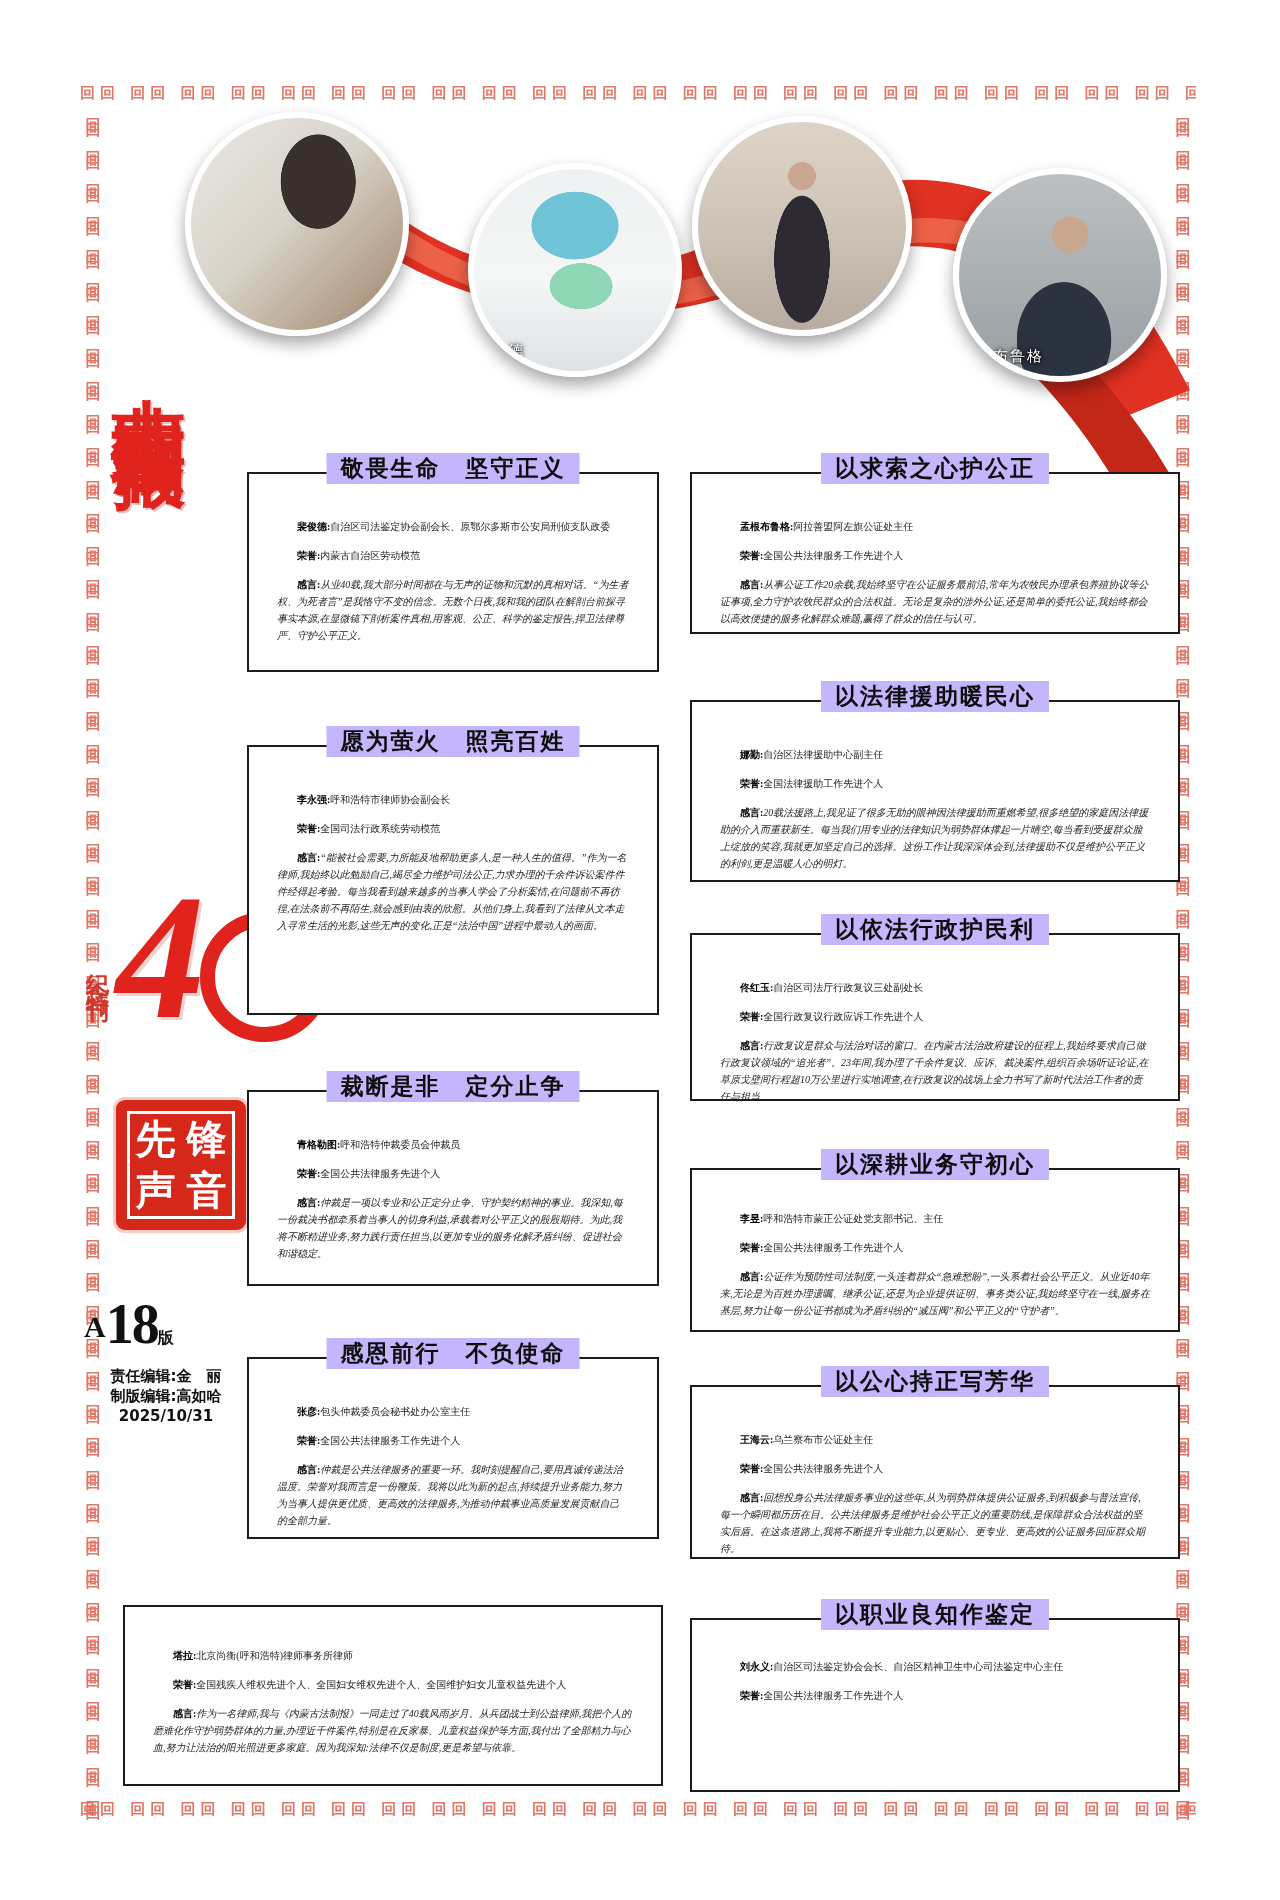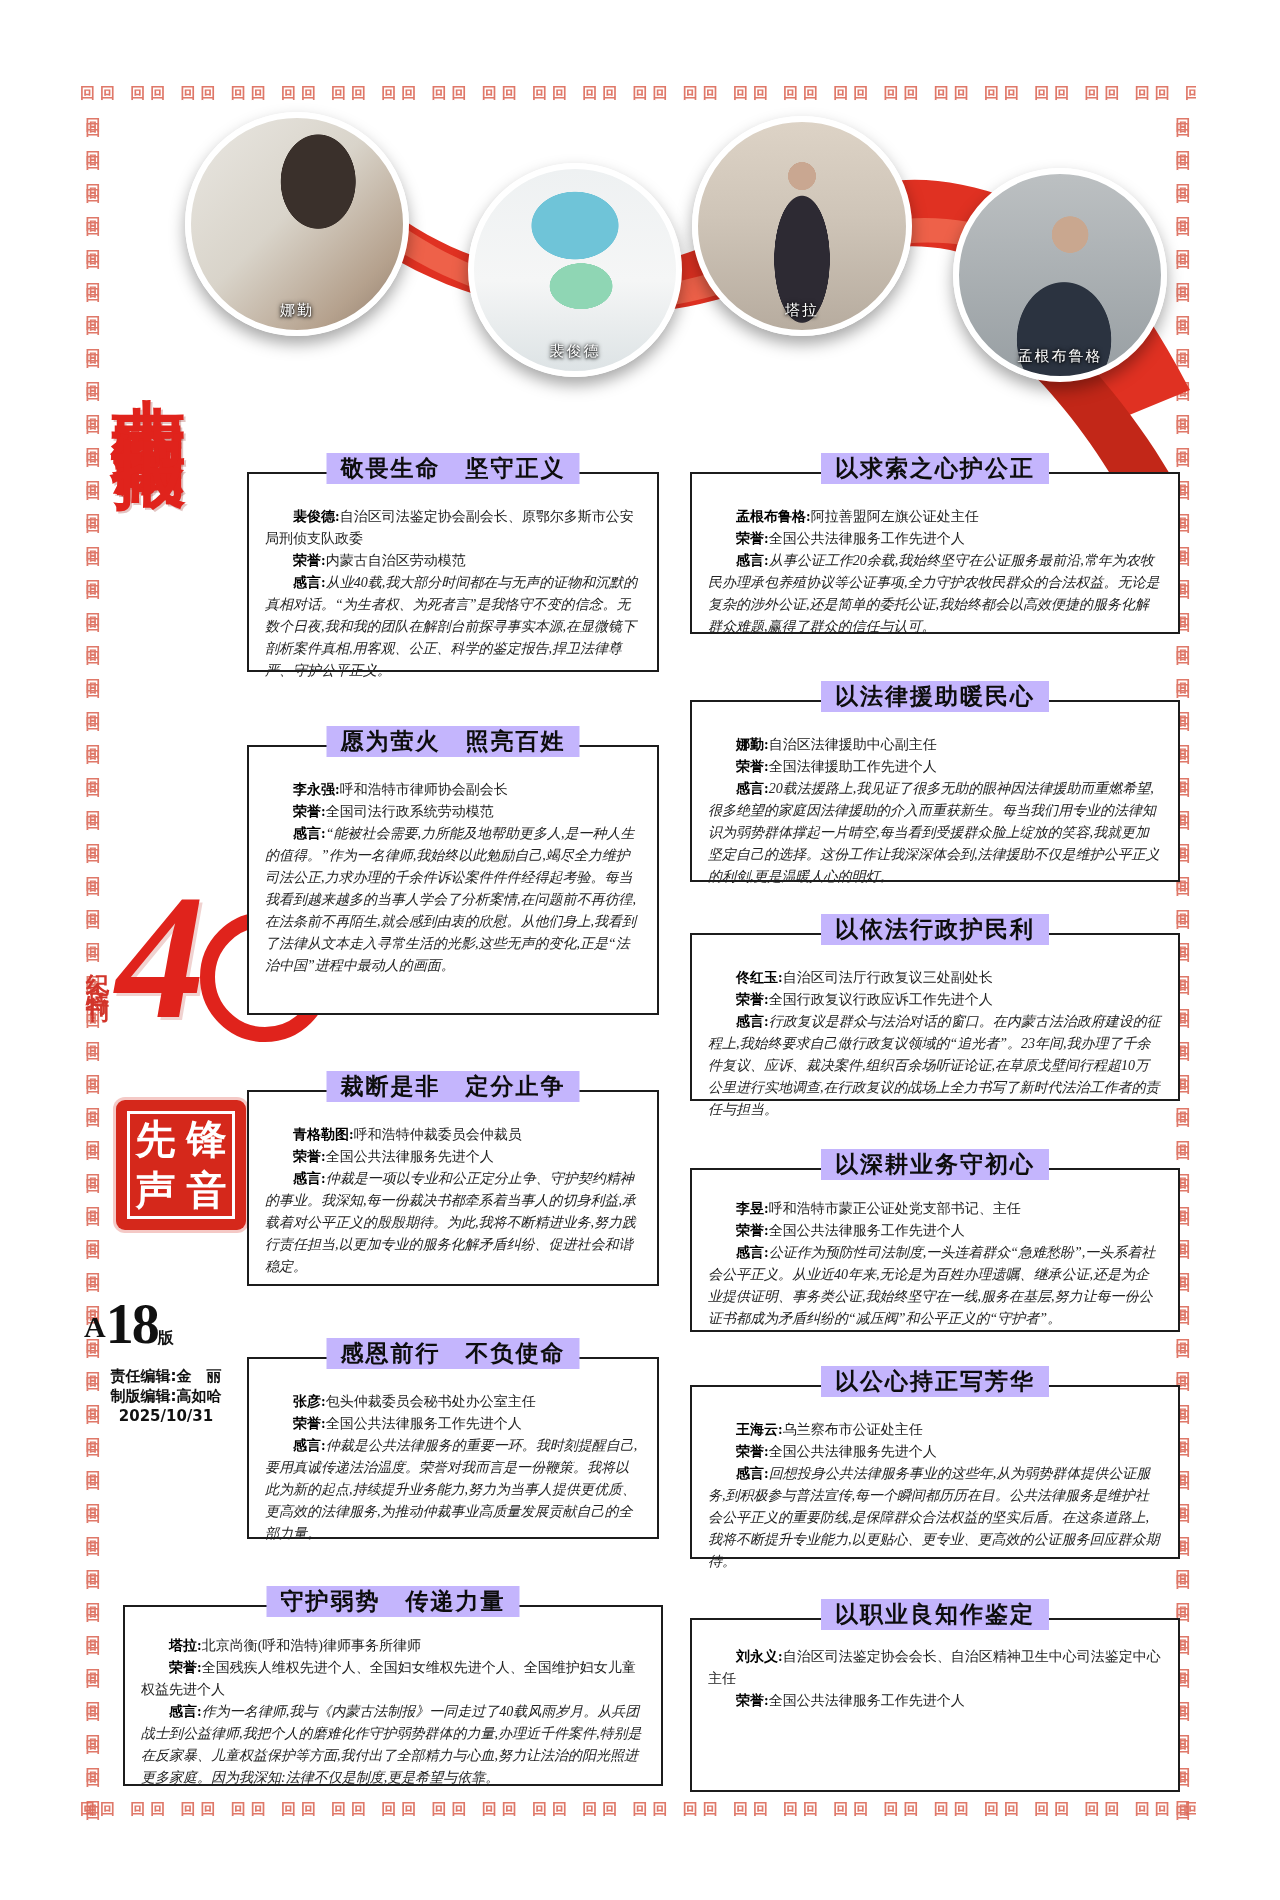--- a/index.html
+++ b/index.html
@@ -11,21 +11,21 @@
        font-family:"DejaVu Sans",sans-serif;}
   .pat-top{left:80px;top:80px;width:1116px;height:26px;}
   .pat-bottom{left:80px;top:1796px;width:1116px;height:26px;}
   .pat-left,.pat-right{writing-mode:vertical-rl;text-orientation:upright;width:26px;height:1716px;top:106px;}
   .pat-left{left:80px;}
   .pat-right{left:1170px;}
   
   .ribbon{position:absolute;left:0;top:60px;z-index:1;}
   .photo{position:absolute;border-radius:50%;border:6px solid #fff;overflow:hidden;z-index:3;
          box-shadow:0 8px 16px rgba(0,0,0,.35);}
-  .photo .pname{position:absolute;left:0;right:0;bottom:10px;text-align:center;color:#fff;
+  .photo .pname{position:absolute;left:0;right:0;bottom:10px;color:#fff;
         font-size:15px;letter-spacing:2px;font-family:"Liberation Sans",sans-serif;
         text-shadow:0 1px 3px #000,0 0 5px #000;}
   .ph1{left:185px;top:112px;width:212px;height:212px;
        background:radial-gradient(ellipse 62px 78px at 60% 30%,#3a302b 60%,rgba(0,0,0,0) 61%),
                   linear-gradient(135deg,#e9e7e2 0%,#d9d4ca 45%,#b5a18d 80%,#8d7a6a 100%);}
   .ph2{left:468px;top:163px;width:202px;height:202px;
        background:radial-gradient(ellipse 72px 56px at 50% 28%,#6fc4d8 60%,rgba(0,0,0,0) 61%),
                   radial-gradient(ellipse 52px 38px at 53% 58%,#8fd6b4 60%,rgba(0,0,0,0) 61%),
                   linear-gradient(180deg,#eef1f2 0%,#f5f6f6 55%,#dde3e5 100%);}
   .ph3{left:692px;top:116px;width:208px;height:208px;
@@ -58,21 +58,21 @@
   .pageno .pA{font-size:30px;font-weight:bold;vertical-align:6px;}
   .pageno .pN{font-size:56px;font-weight:bold;letter-spacing:-2px;margin-top:33px;}
   .pageno .pB{font-size:16px;font-weight:bold;}
   .editors{position:absolute;left:86px;top:1366px;width:160px;text-align:center;color:#111;
            font-family:"DejaVu Sans",sans-serif;font-size:15px;font-weight:bold;line-height:20px;}
   
   .box{position:absolute;border:2px solid #1c1c1c;background:#fff;box-sizing:border-box;z-index:2;}
   .bt{position:absolute;top:-21px;left:50%;transform:translateX(-50%);margin:0;background:#c4b5fd;
       padding:0 14px;font-size:23px;font-weight:bold;letter-spacing:2px;white-space:nowrap;color:#0d0d0d;}
   .bd{padding:32px 16px 0 16px;}
-  .bd p{margin:0;font-size:14px;line-height:22px;text-indent:2em;color:#222;}
+  .bd p{margin:12px;font-size:10px;line-height:17px;text-indent:2em;color:#222;}
   .bd .b{font-weight:bold;font-style:normal;color:#000;}
   .quote{font-style:italic;color:#1a1a1a;}
   .b1{left:247px;top:472px;width:412px;height:200px;}
   .b2{left:247px;top:745px;width:412px;height:270px;}
   .b3{left:247px;top:1090px;width:412px;height:196px;}
   .b4{left:247px;top:1357px;width:412px;height:182px;}
   .b5{left:123px;top:1605px;width:540px;height:181px;}
   .b5 .bd{padding-top:28px;}
   .b6{left:690px;top:472px;width:490px;height:162px;}
   .b7{left:690px;top:700px;width:490px;height:182px;}
@@ -165,21 +165,20 @@
   <section class="box b4">
     <h2 class="bt">感恩前行　不负使命</h2>
     <div class="bd">
       <p><span class="b">张彦:</span><span>包头仲裁委员会秘书处办公室主任</span></p>
       <p><span class="b">荣誉:</span><span>全国公共法律服务工作先进个人</span></p>
       <p class="quote"><span class="b">感言:</span><span>仲裁是公共法律服务的重要一环。我时刻提醒自己,要用真诚传递法治温度。荣誉对我而言是一份鞭策。我将以此为新的起点,持续提升业务能力,努力为当事人提供更优质、更高效的法律服务,为推动仲裁事业高质量发展贡献自己的全部力量。</span></p>
     </div>
   </section>
 
   <section class="box b5">
-    <h2 class="bt">守护弱势　传递力量</h2>
     <div class="bd">
       <p><span class="b">塔拉:</span><span>北京尚衡(呼和浩特)律师事务所律师</span></p>
       <p><span class="b">荣誉:</span><span>全国残疾人维权先进个人、全国妇女维权先进个人、全国维护妇女儿童权益先进个人</span></p>
       <p class="quote"><span class="b">感言:</span><span>作为一名律师,我与《内蒙古法制报》一同走过了40载风雨岁月。从兵团战士到公益律师,我把个人的磨难化作守护弱势群体的力量,办理近千件案件,特别是在反家暴、儿童权益保护等方面,我付出了全部精力与心血,努力让法治的阳光照进更多家庭。因为我深知:法律不仅是制度,更是希望与依靠。</span></p>
     </div>
   </section>
 
   <section class="box b6">
     <h2 class="bt">以求索之心护公正</h2>
     <div class="bd">

